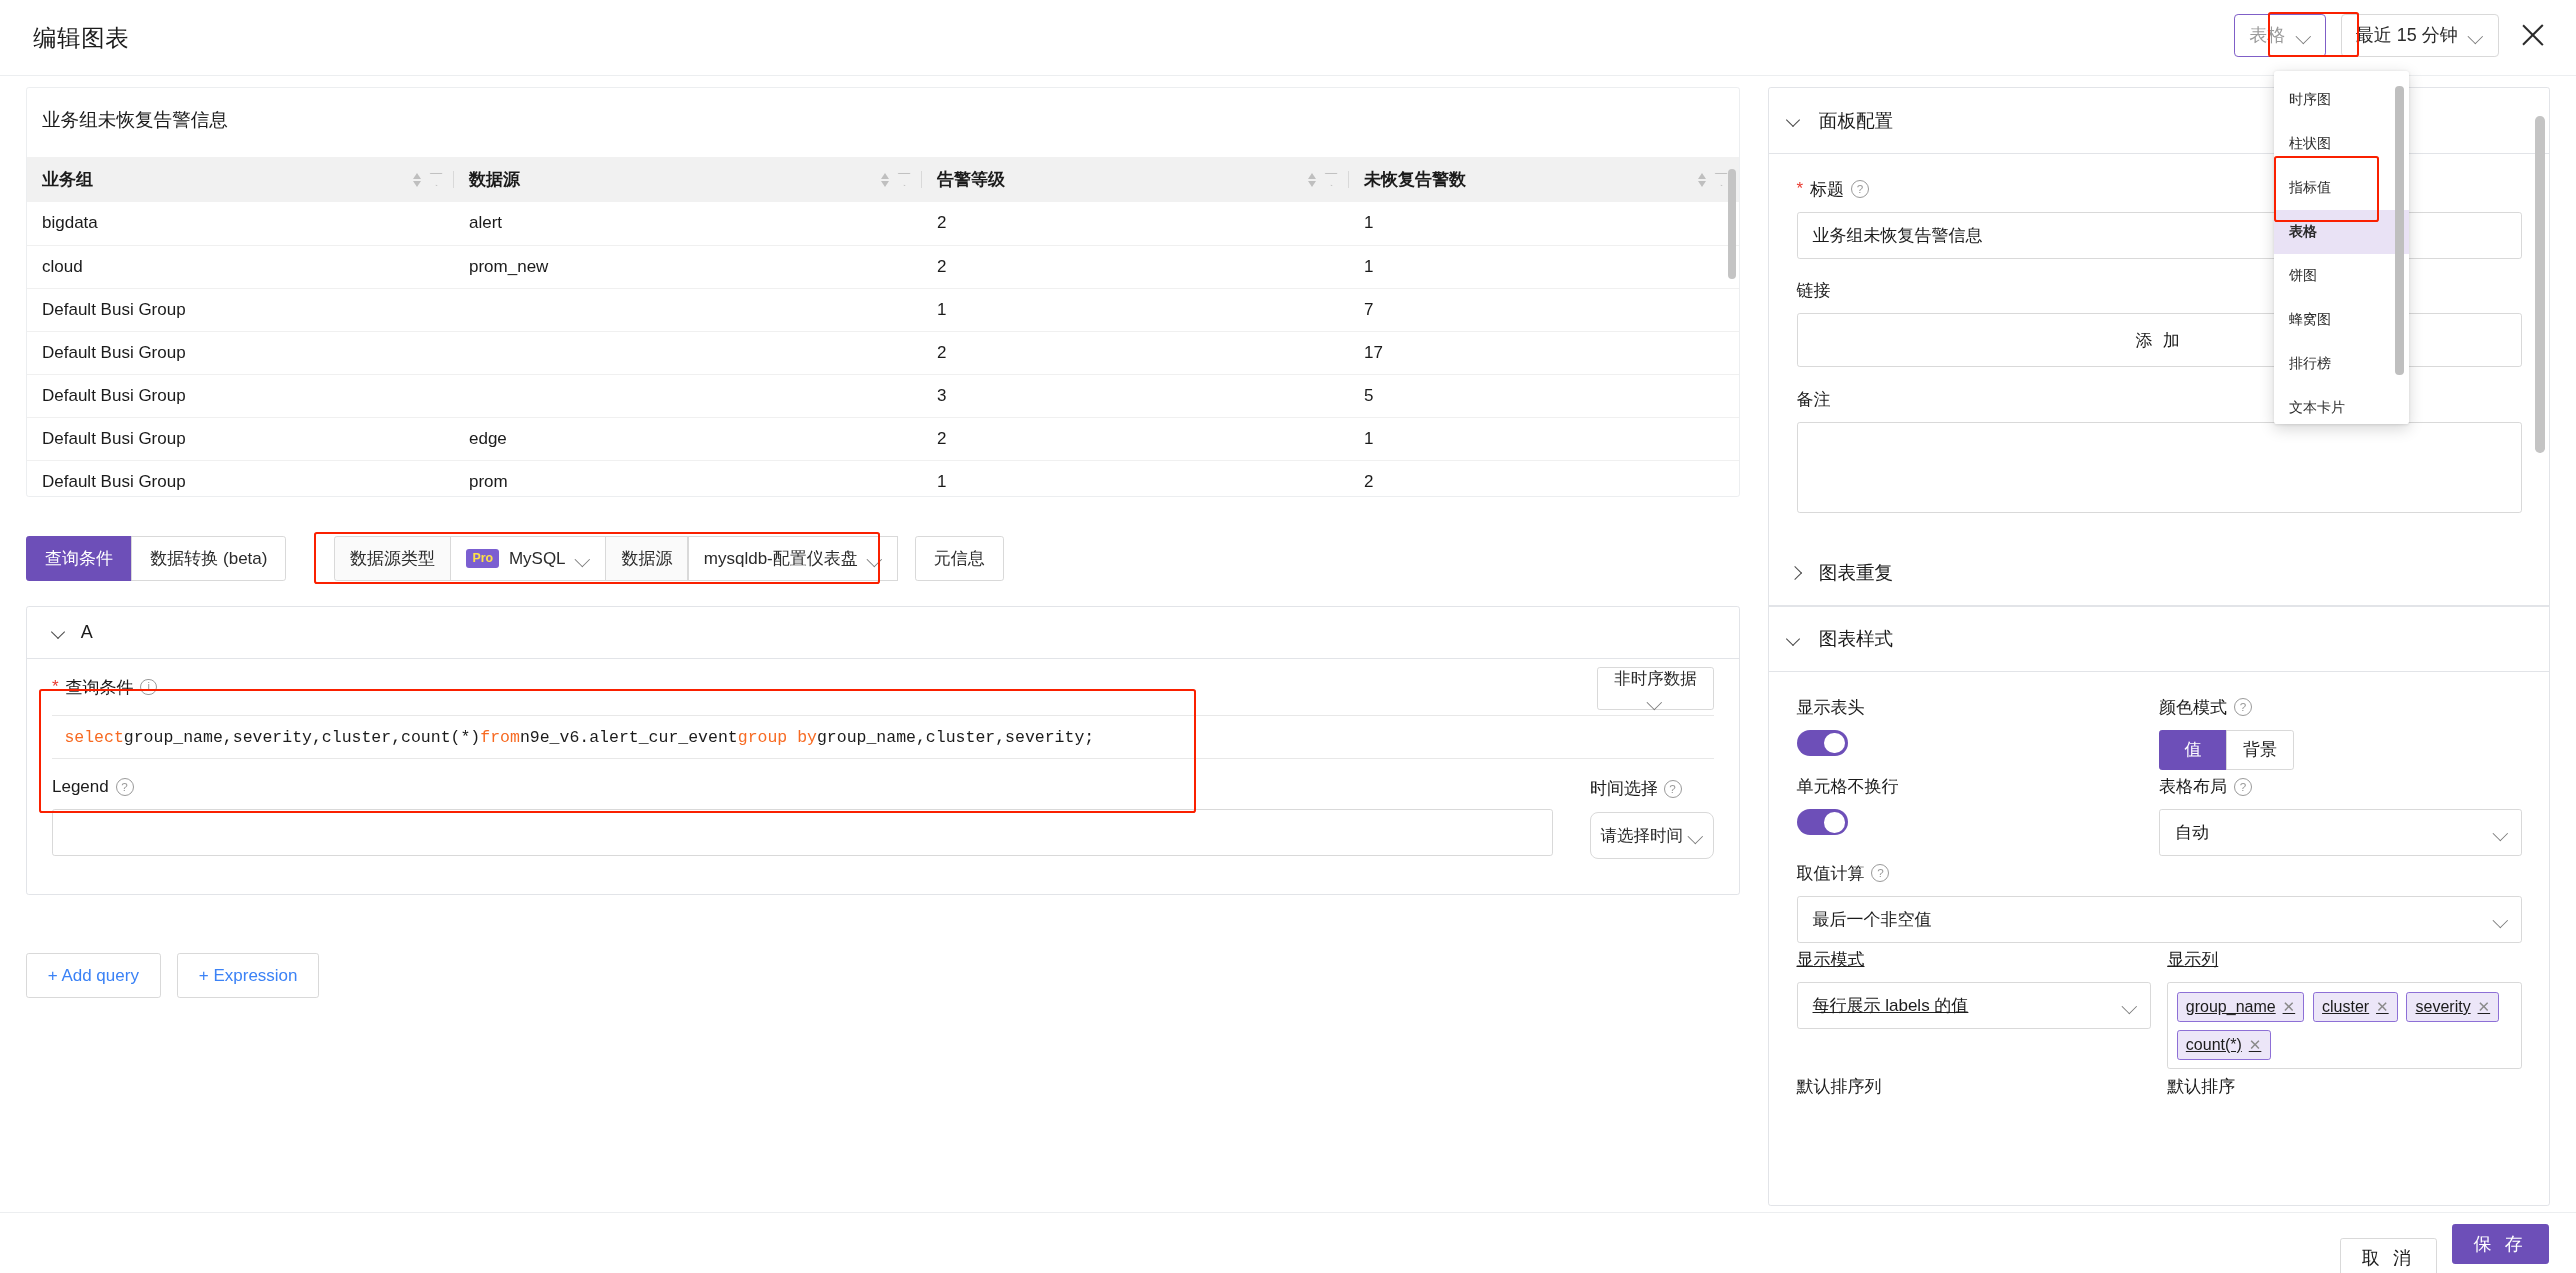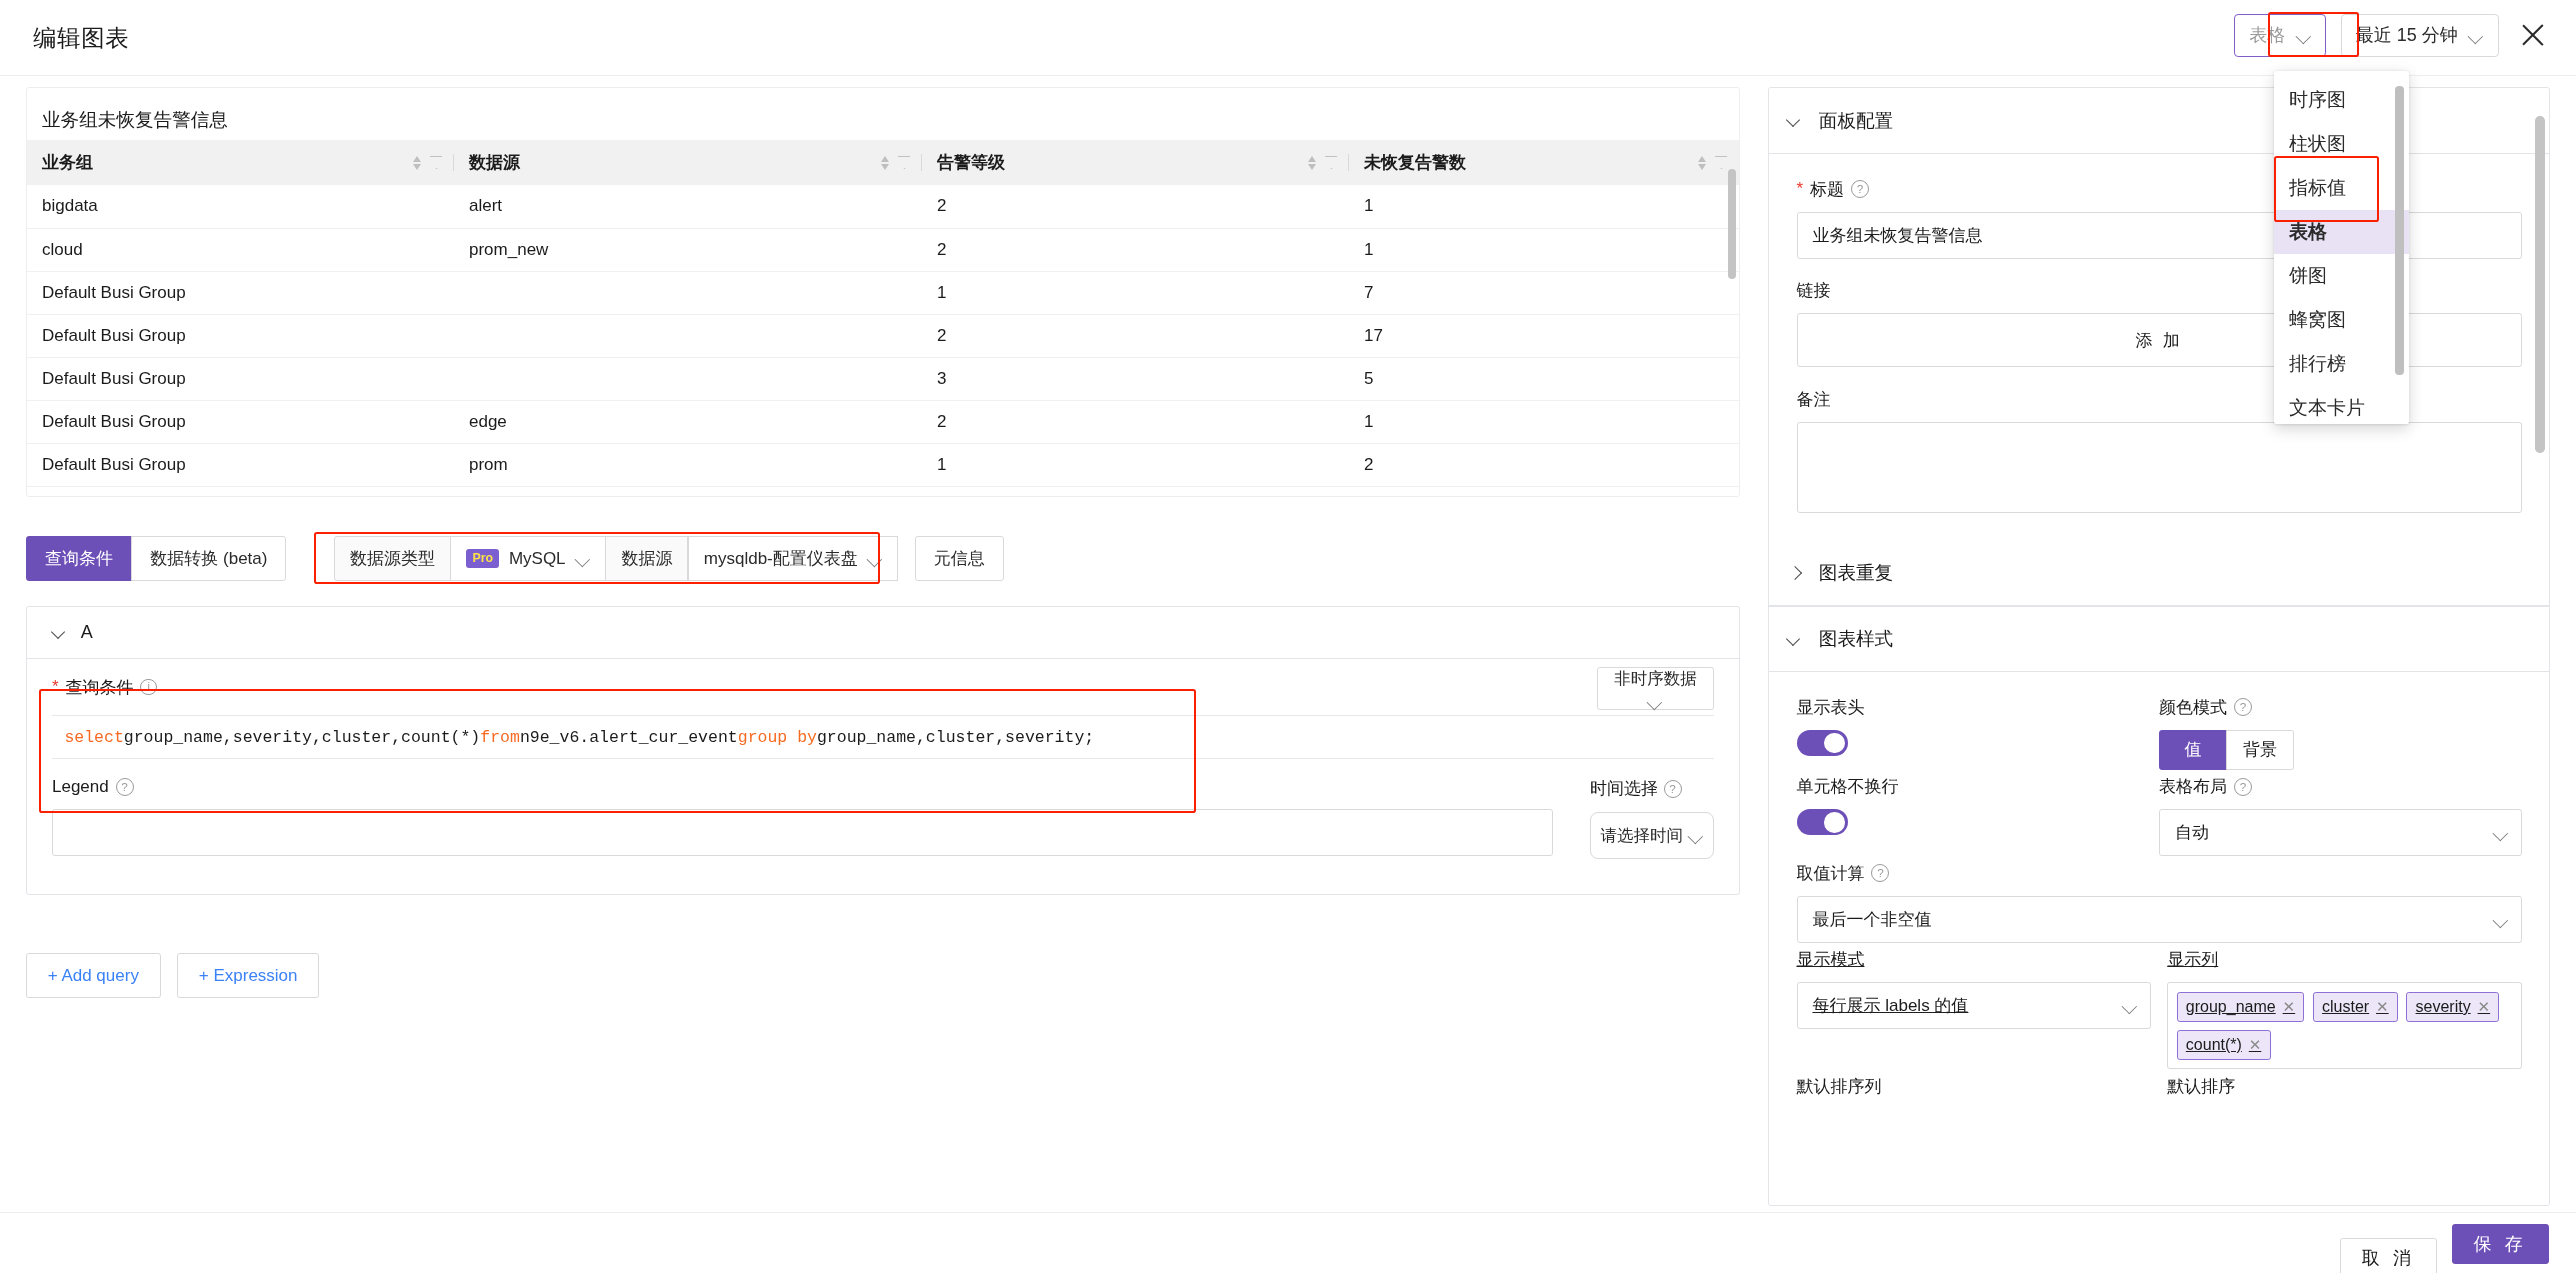--- a/index.html
+++ b/index.html
@@ -51,41 +51,41 @@
 
   
   .dd-menu {
     position: absolute; left: 2274px; top: 71px; width: 135px; height: 353px;
     background:#fff; border-radius: 2.8px;
     box-shadow: 0 4.1px 15px rgba(0,0,0,.16), 0 0.7px 2.8px rgba(0,0,0,.10);
     padding: 6.9px 0; z-index: 60; overflow: hidden;
   }
   .dd-item {
     height: 44px; display:flex; align-items:center; padding-left: 15px;
-    font-size: 19px; color: #2b2b2b; cursor: pointer;
+    font-size: 14px; color: #2b2b2b; cursor: pointer;
   }
   .dd-item.sel { background: #e9e2f5; font-weight: 700; }
   .dd-scroll {
     position:absolute; right: 5.5px; top: 15px; width: 8.3px; height: 289px;
     background:#bfbfbf; border-radius: 4.1px;
   }
   .hl-box {
     position: absolute; border: 2.8px solid #fa2000; border-radius: 2.8px;
     pointer-events: none; z-index: 70;
   }
 
   
   .preview {
     position: absolute; left: 26px; top: 87px; width: 1714px; height: 410px;
     background: #fff; border: 0.7px solid #eceef0; border-radius: 2.8px; overflow:hidden;
   }
   .preview-title {
     padding: 19px 0 0 15px; font-size: 18.6px; color: #1b1b1b;
   }
-  .tbl { width: 100%; border-collapse: collapse; margin-top: 7px; table-layout: fixed; }
+  .tbl { width: 100%; border-collapse: collapse; margin-top: 24px; table-layout: fixed; }
   .tbl th {
     background: #f1f1f1; height: 45px; font-size: 17px; font-weight: 700; color: #1b1b1b;
     text-align: left; padding-left: 15px; position: relative; border: none;
   }
   .th-tools {
     position:absolute; right: 11px; top: 50%; transform: translateY(-50%);
     display:flex; align-items:center; gap: 8.3px;
   }
   .sort-ic { display:flex; flex-direction:column; gap:2.1px; }
   .sort-ic i {

